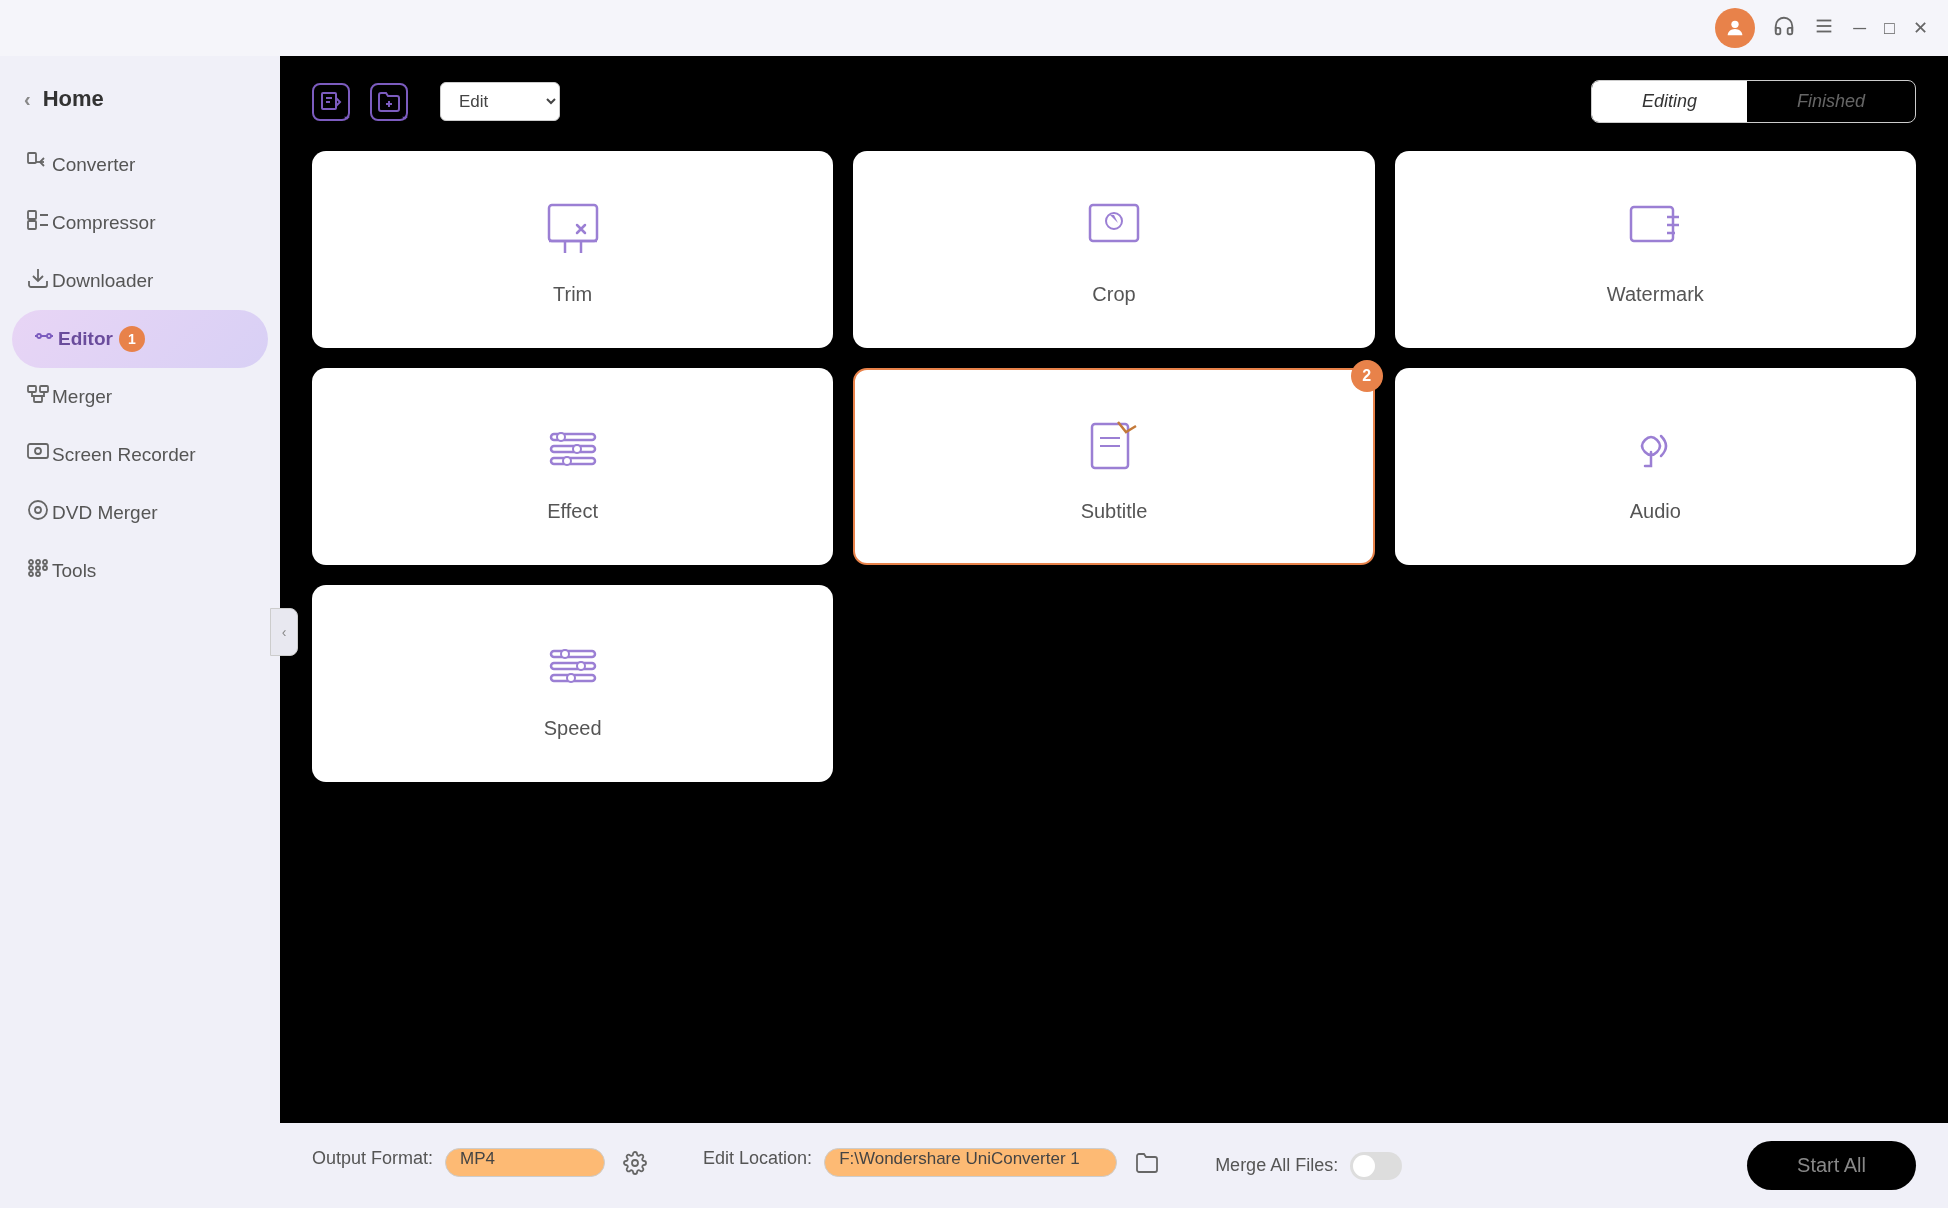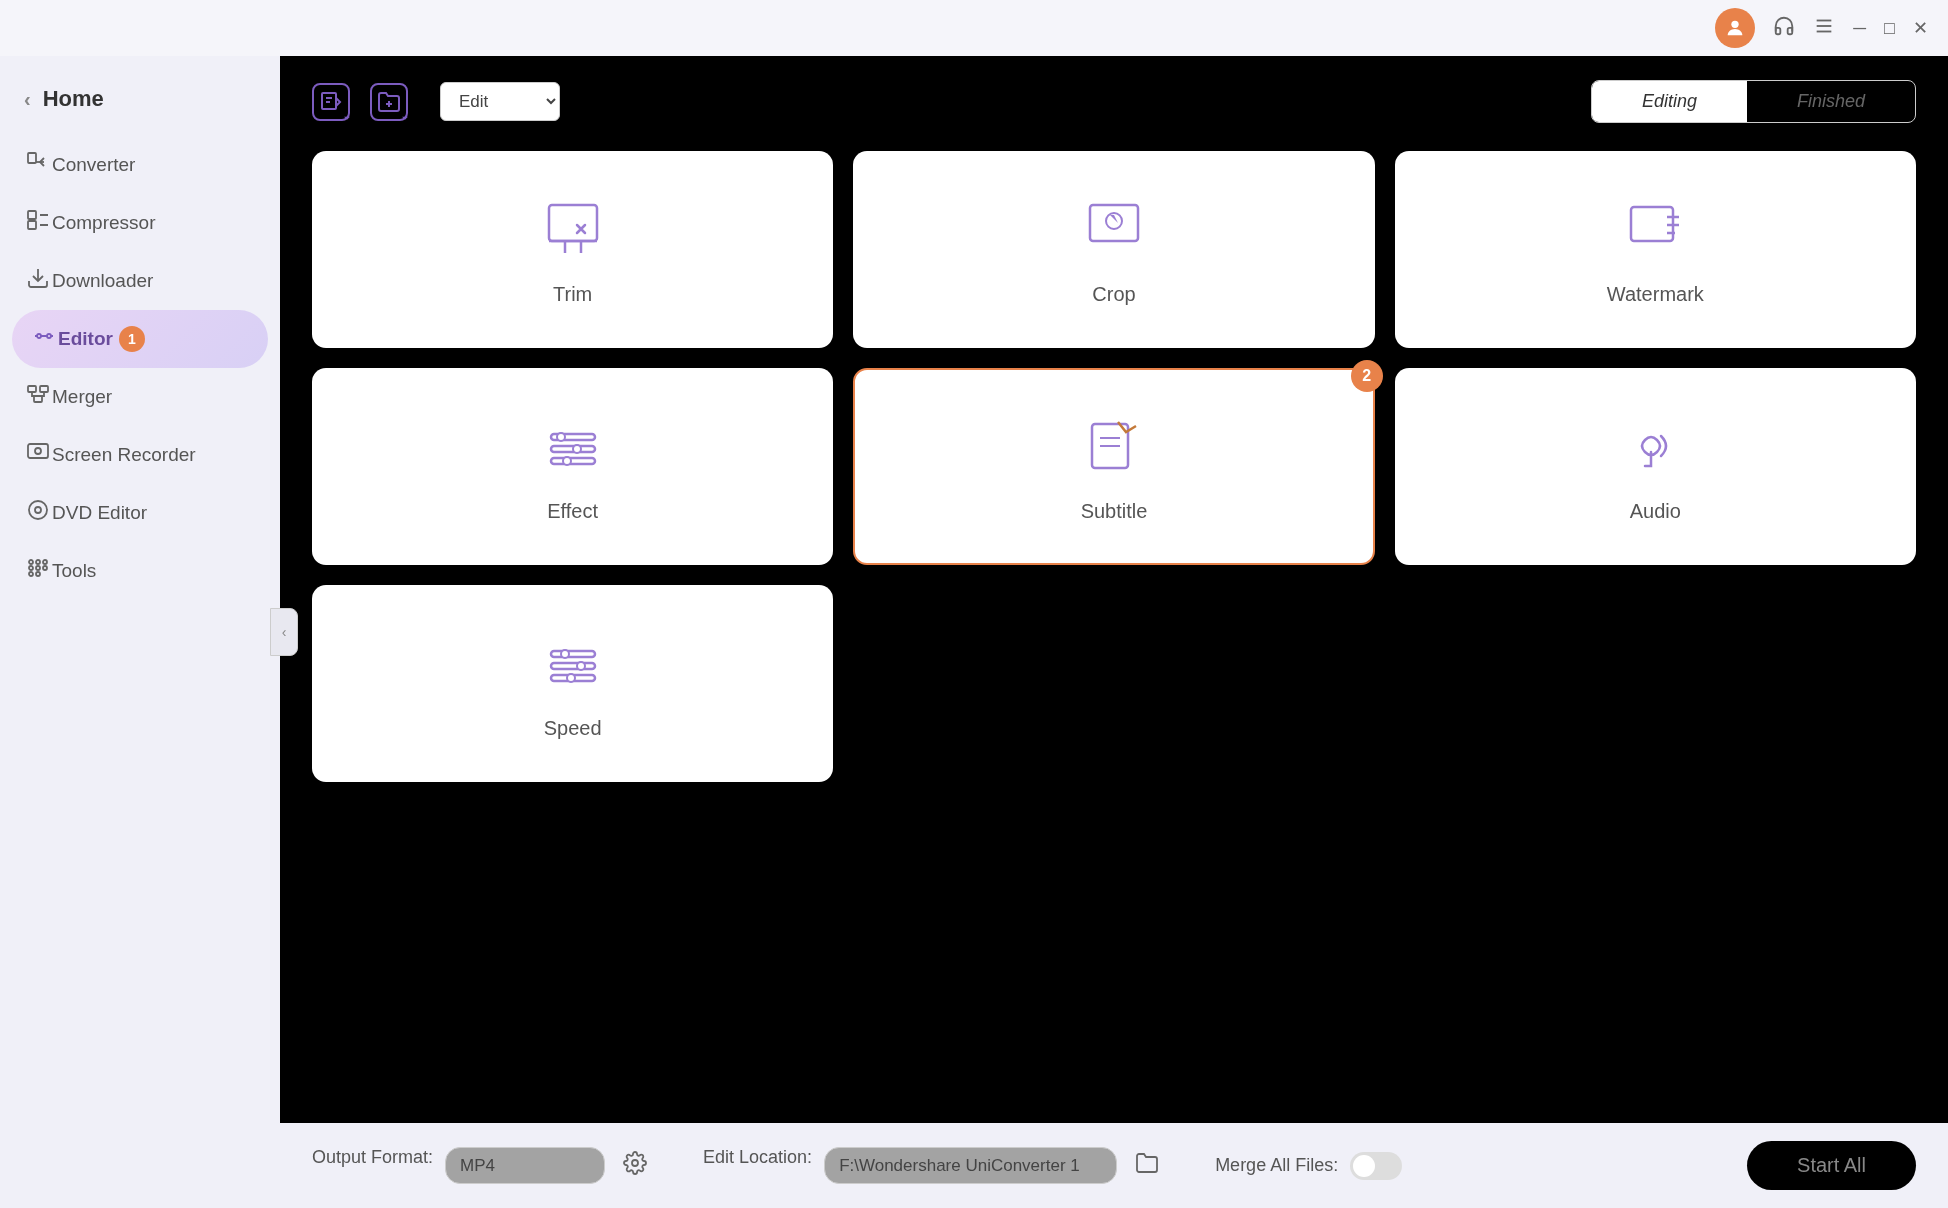--- a/index.html
+++ b/index.html
@@ -232,24 +232,24 @@
       flex-shrink: 0;
     }
     .bottom-field {
       display: flex;
       align-items: flex-start;
       gap: 12px;
       font-size: 18px;
       color: #555;
     }
     .bottom-select {
-      padding: 8px 36px 8px 14px;
+      padding: 0 36px 8px 14px;
       border: 1px solid #ccc;
       border-radius: 15px;
-      background: #a3a3a3;
+      background: #fdba74;
       font-size: 17px;
       color: #444;
       cursor: pointer;
       appearance: none;
       min-width: 160px;
     }
     .bottom-icon-btn {
       width: 36px;
       height: 36px;
       background: none;
@@ -423,21 +423,21 @@
       <span>Screen Recorder</span>
     </div>
 
     <div class="sidebar-item">
       <span class="sidebar-icon">
         <svg width="24" height="24" viewBox="0 0 24 24" fill="none" stroke="#666" stroke-width="1.8">
             <circle cx="12" cy="12" r="9"></circle>
             <circle cx="12" cy="12" r="3"></circle>
           </svg>
       </span>
-      <span>DVD Editor</span>
+      <span>DVD Merger</span>
     </div>
 
     <div class="sidebar-item">
       <span class="sidebar-icon">
         <svg width="24" height="24" viewBox="0 0 24 24" fill="none" stroke="#666" stroke-width="1.8">
             <circle cx="5" cy="6" r="2"></circle>
             <circle cx="12" cy="6" r="2"></circle>
             <circle cx="19" cy="6" r="2"></circle>
             <circle cx="5" cy="12" r="2"></circle>
             <circle cx="12" cy="12" r="2"></circle>

